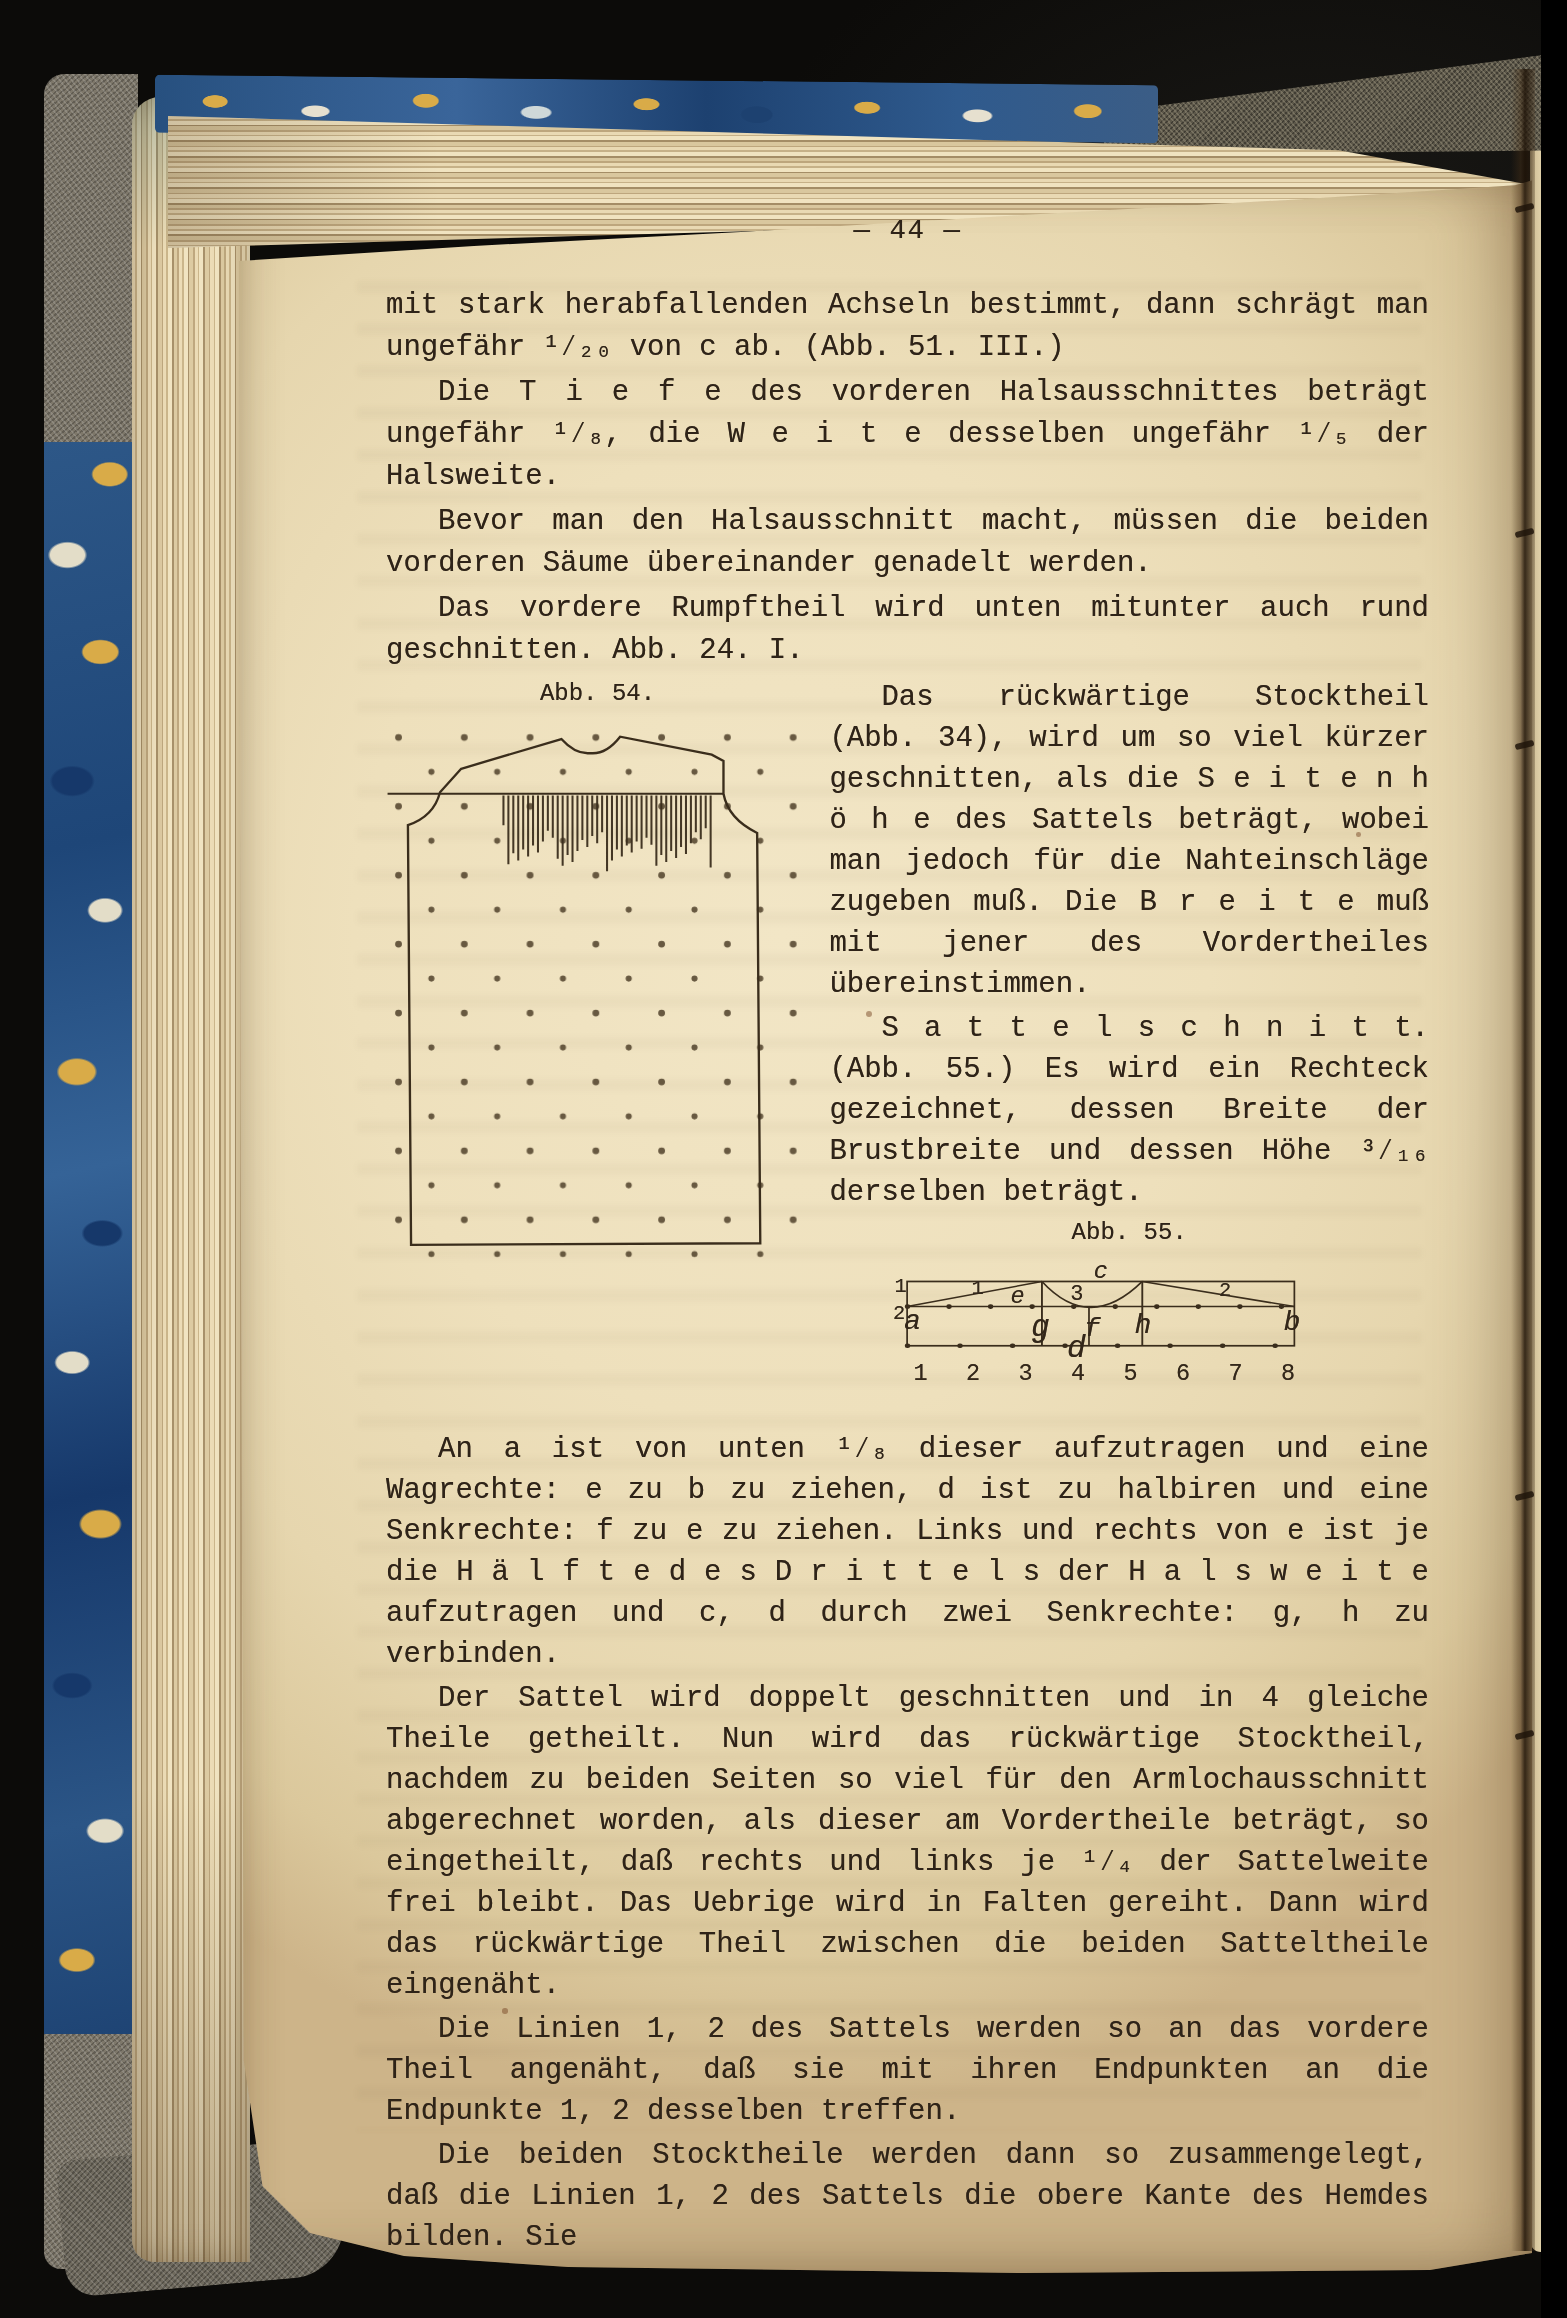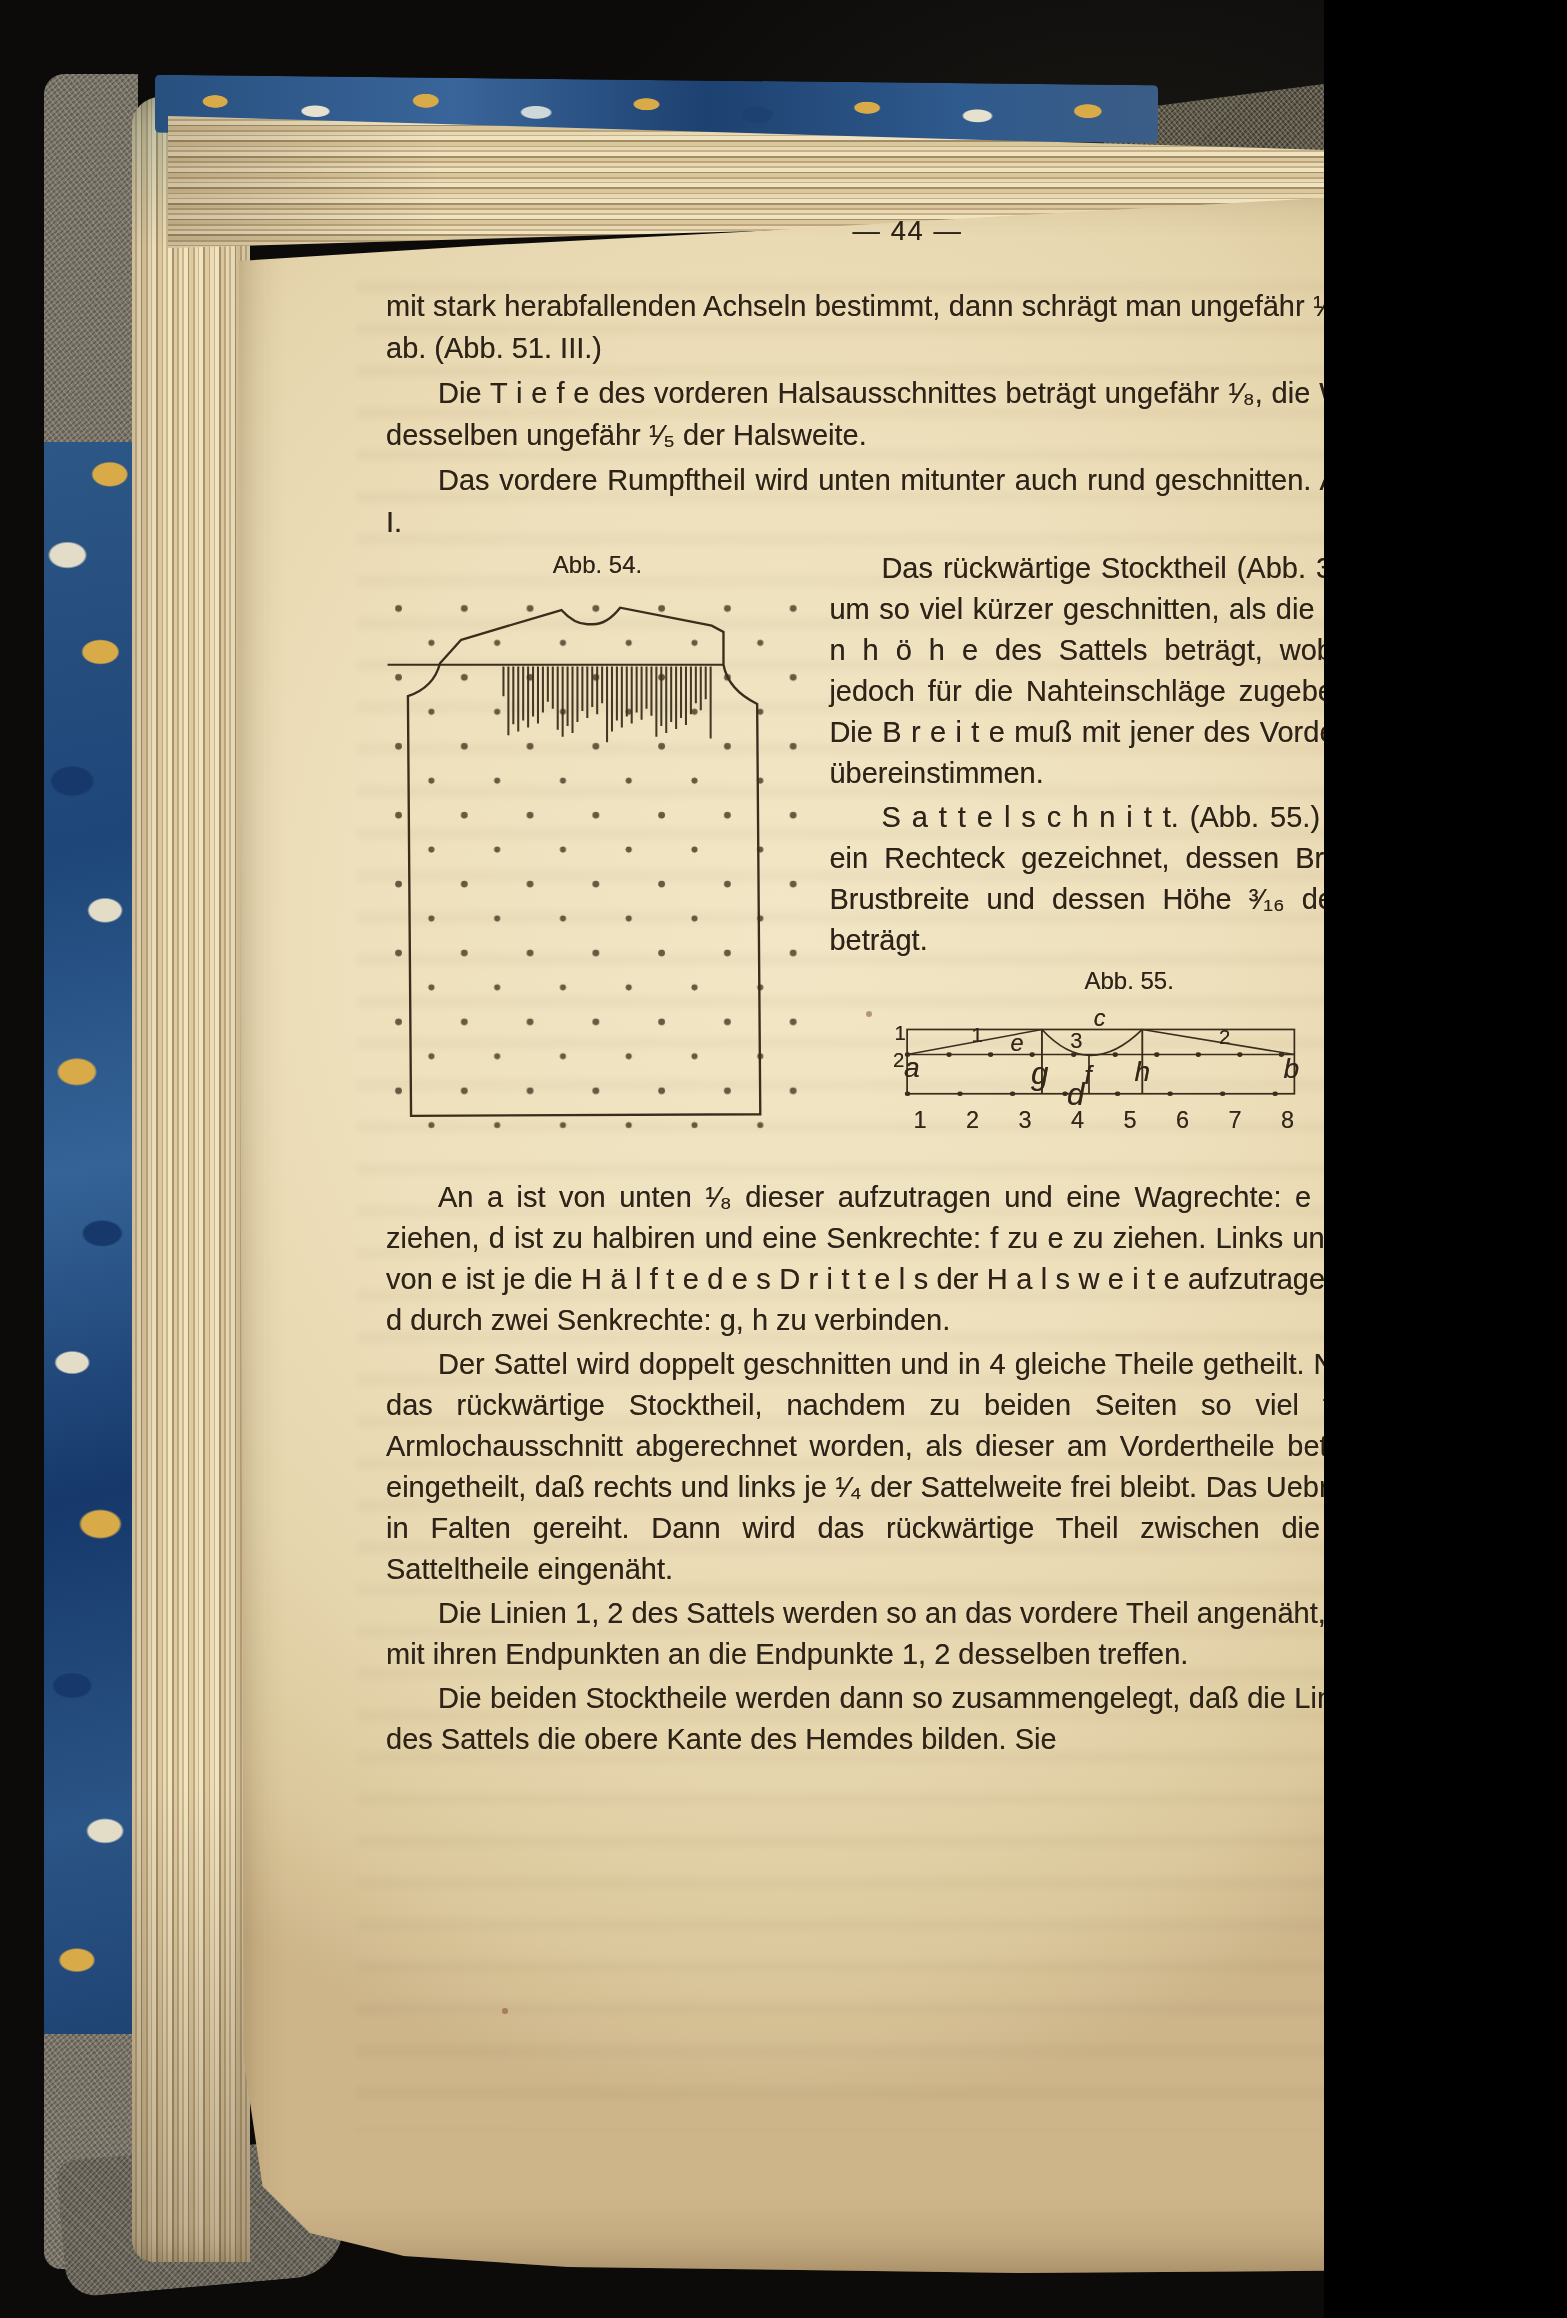--- a/index.html
+++ b/index.html
@@ -1,21 +1,21 @@
 <!DOCTYPE html>
 <html style="font-size:12.5px"><head>
 <meta charset="utf-8">
 <style>
   html,body{margin:0;padding:0;background:#000;}
   .photo{
-    position:relative;width:1324px;height:2319px;overflow:hidden;
+    position:relative;width:1541px;height:2319px;overflow:hidden;
     background:
       radial-gradient(941px 627px at 85% 10%, #1a1916 0%, rgba(26,25,22,0) 60%),
       #0c0b09;
-    font-family:Liberation Sans, sans-serif;
+    font-family:Liberation Mono, monospace;
   }
   
   .facing-page{
     position:absolute;left:1530px;top:67px;width:38px;height:2185px;z-index:5;
     background:linear-gradient(90deg,#cdbb92 0%,#e4d5ae 35%,#ecdfba 70%,#e6d8b2 100%);
     border-radius:0 0 0 11px;
   }
   
   .left-cover{position:absolute;left:44px;top:74px;width:94px;height:2195px;z-index:8;border-radius:20.4px 0 0 17px;overflow:hidden;}
   .cloth{
@@ -175,20 +175,21 @@
       <div class="stitch" style="top: 1493px;"></div>
       <div class="stitch" style="top: 1732px;"></div>
     </div>
 
   <div class="textblock">
 
     <div class="pageno">—  44  —</div>
 
     <p>mit stark herabfallenden Achseln bestimmt, dann schrägt man ungefähr ¹⁄₂₀ von c ab. (Abb. 51. III.)</p>
     <p class="ind">Die T i e f e des vorderen Halsausschnittes beträgt ungefähr ¹⁄₈, die W e i t e desselben ungefähr ¹⁄₅ der Halsweite.</p>
+    <p class="ind">Bevor man den Halsausschnitt macht, müssen die beiden vorderen Säume übereinander genadelt werden.</p>
     <p class="ind">Das vordere Rumpftheil wird unten mitunter auch rund geschnitten. Abb. 24. I.</p>
 
     <div class="figrow">
 
       <div class="leftcol">
         <div class="caption cap54">Abb. 54.</div>
         <svg class="fig54svg" width="415" height="541" viewBox="0 0 530 690">
           <defs>
             <pattern id="dotgrid" width="84" height="88" patternUnits="userSpaceOnUse">
               <circle cx="16" cy="18" r="4.4" fill="#4a3b25"></circle>

